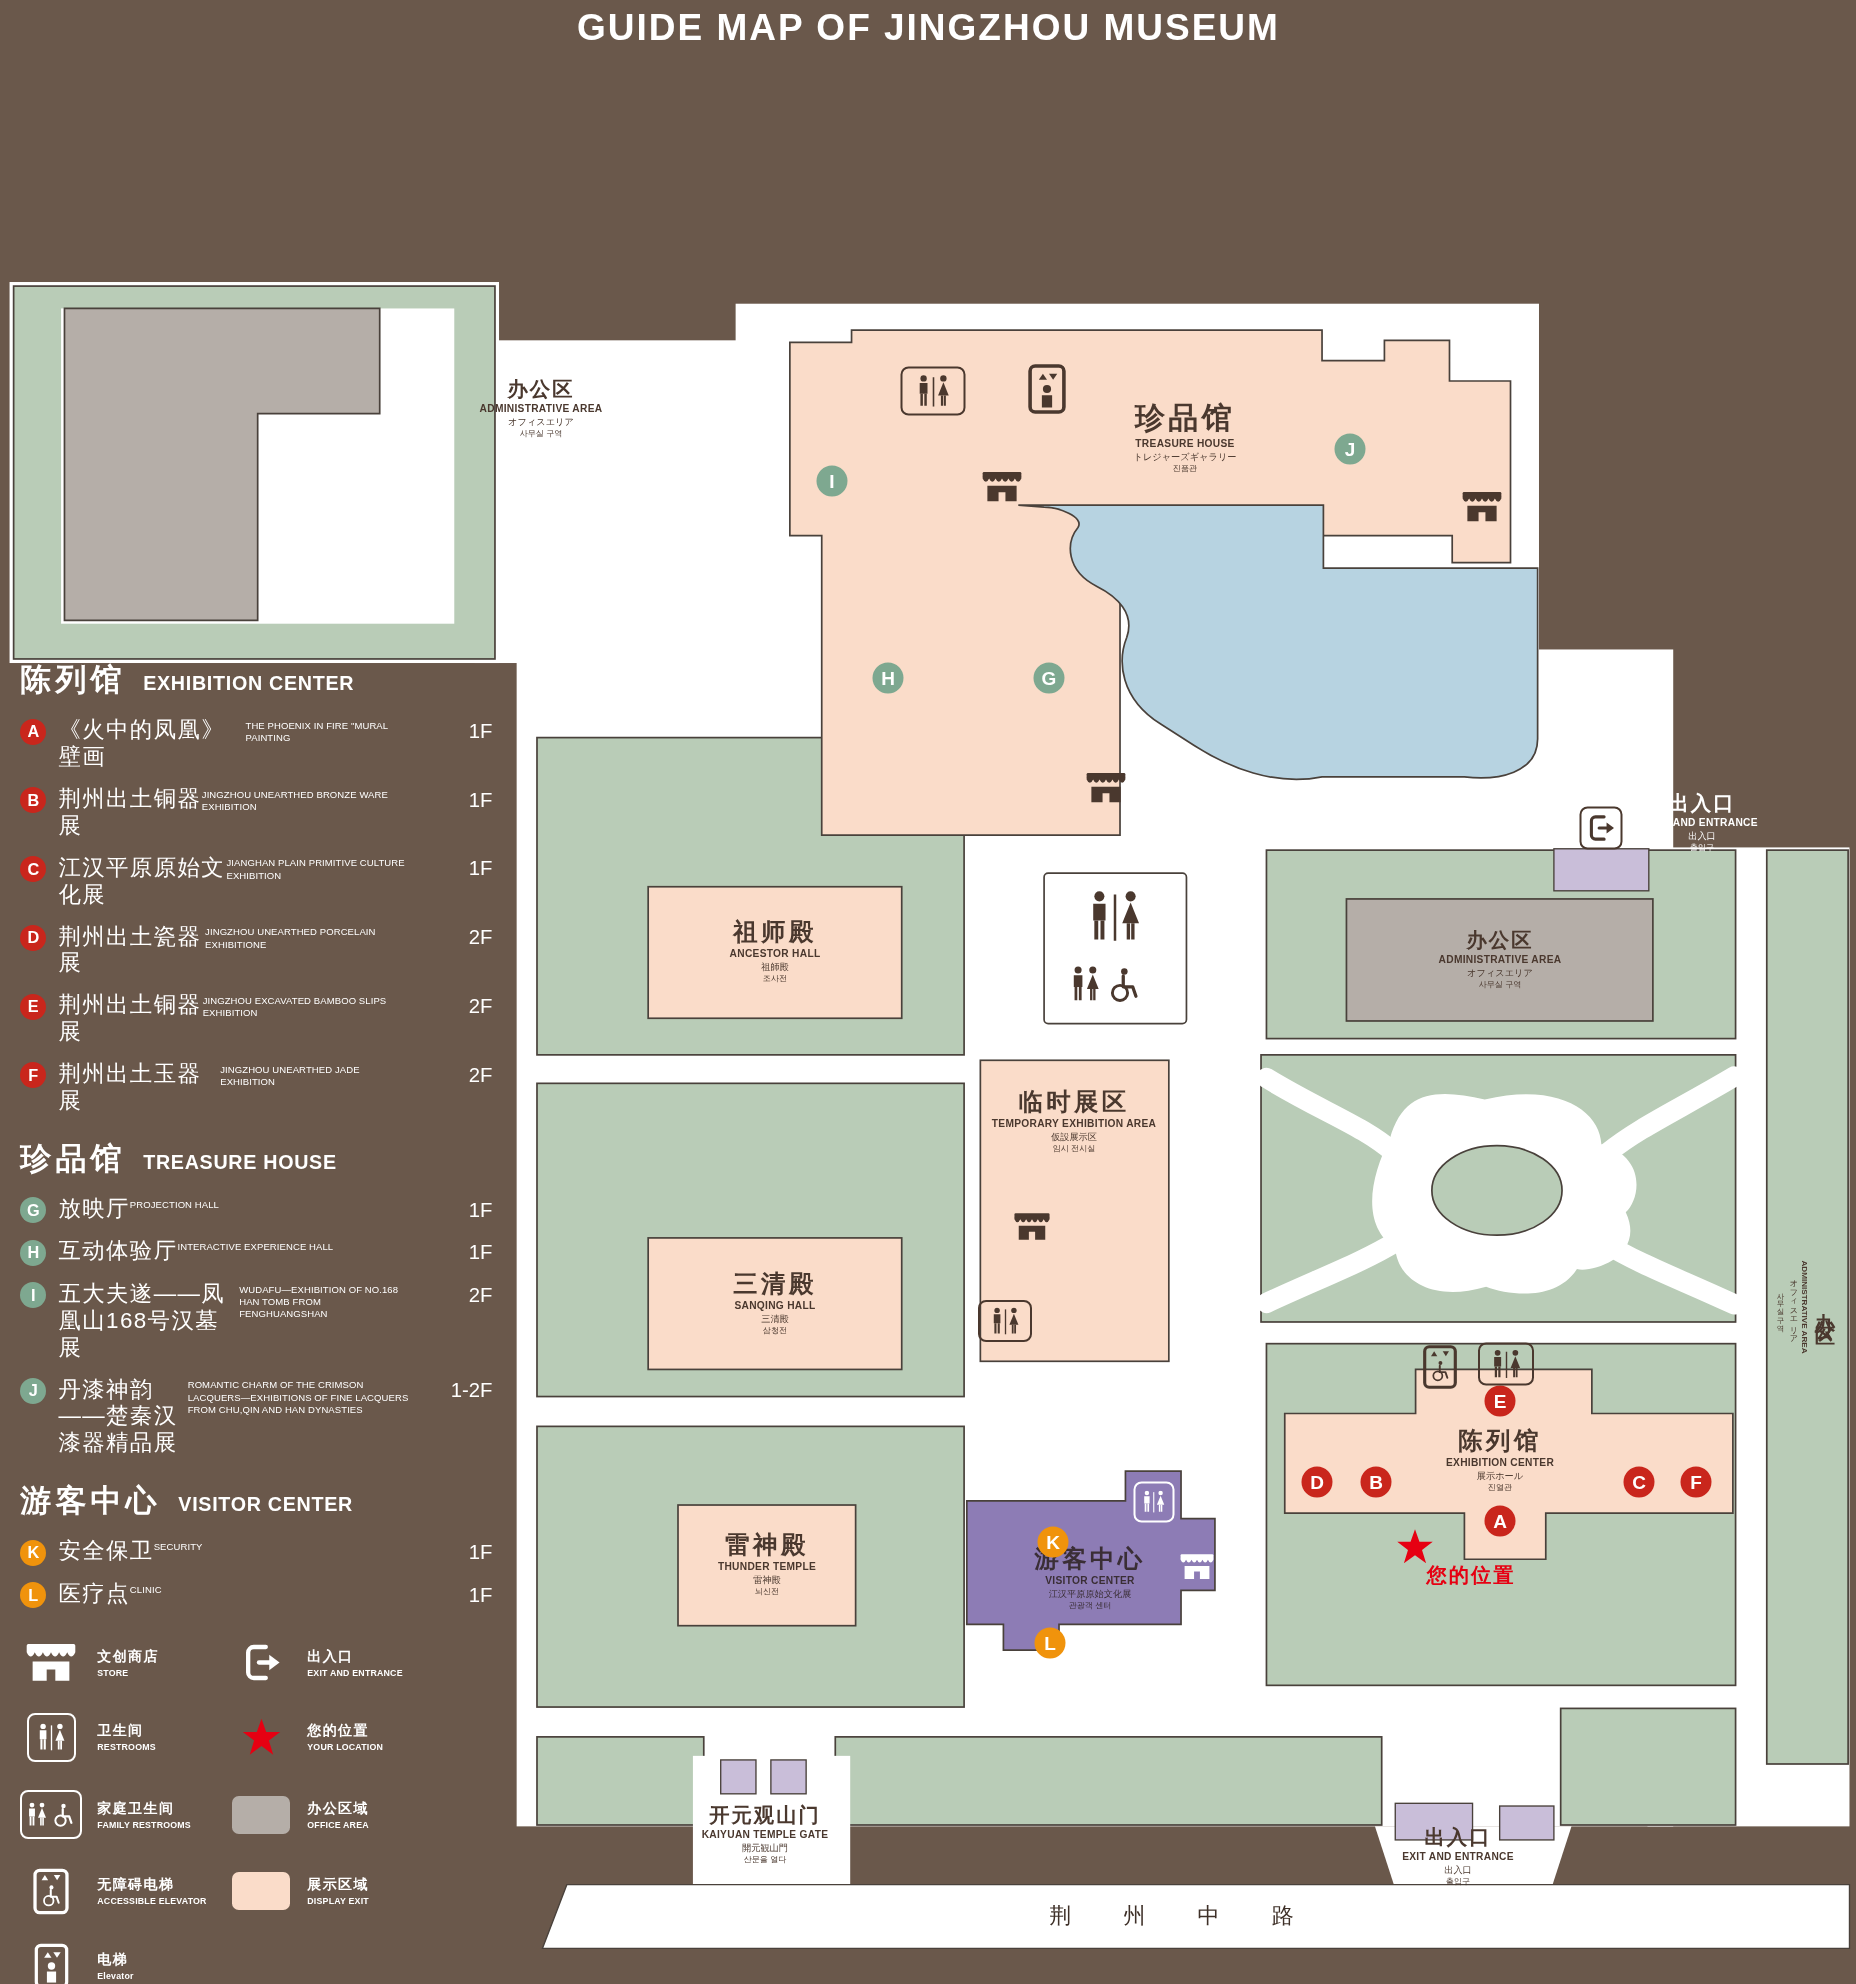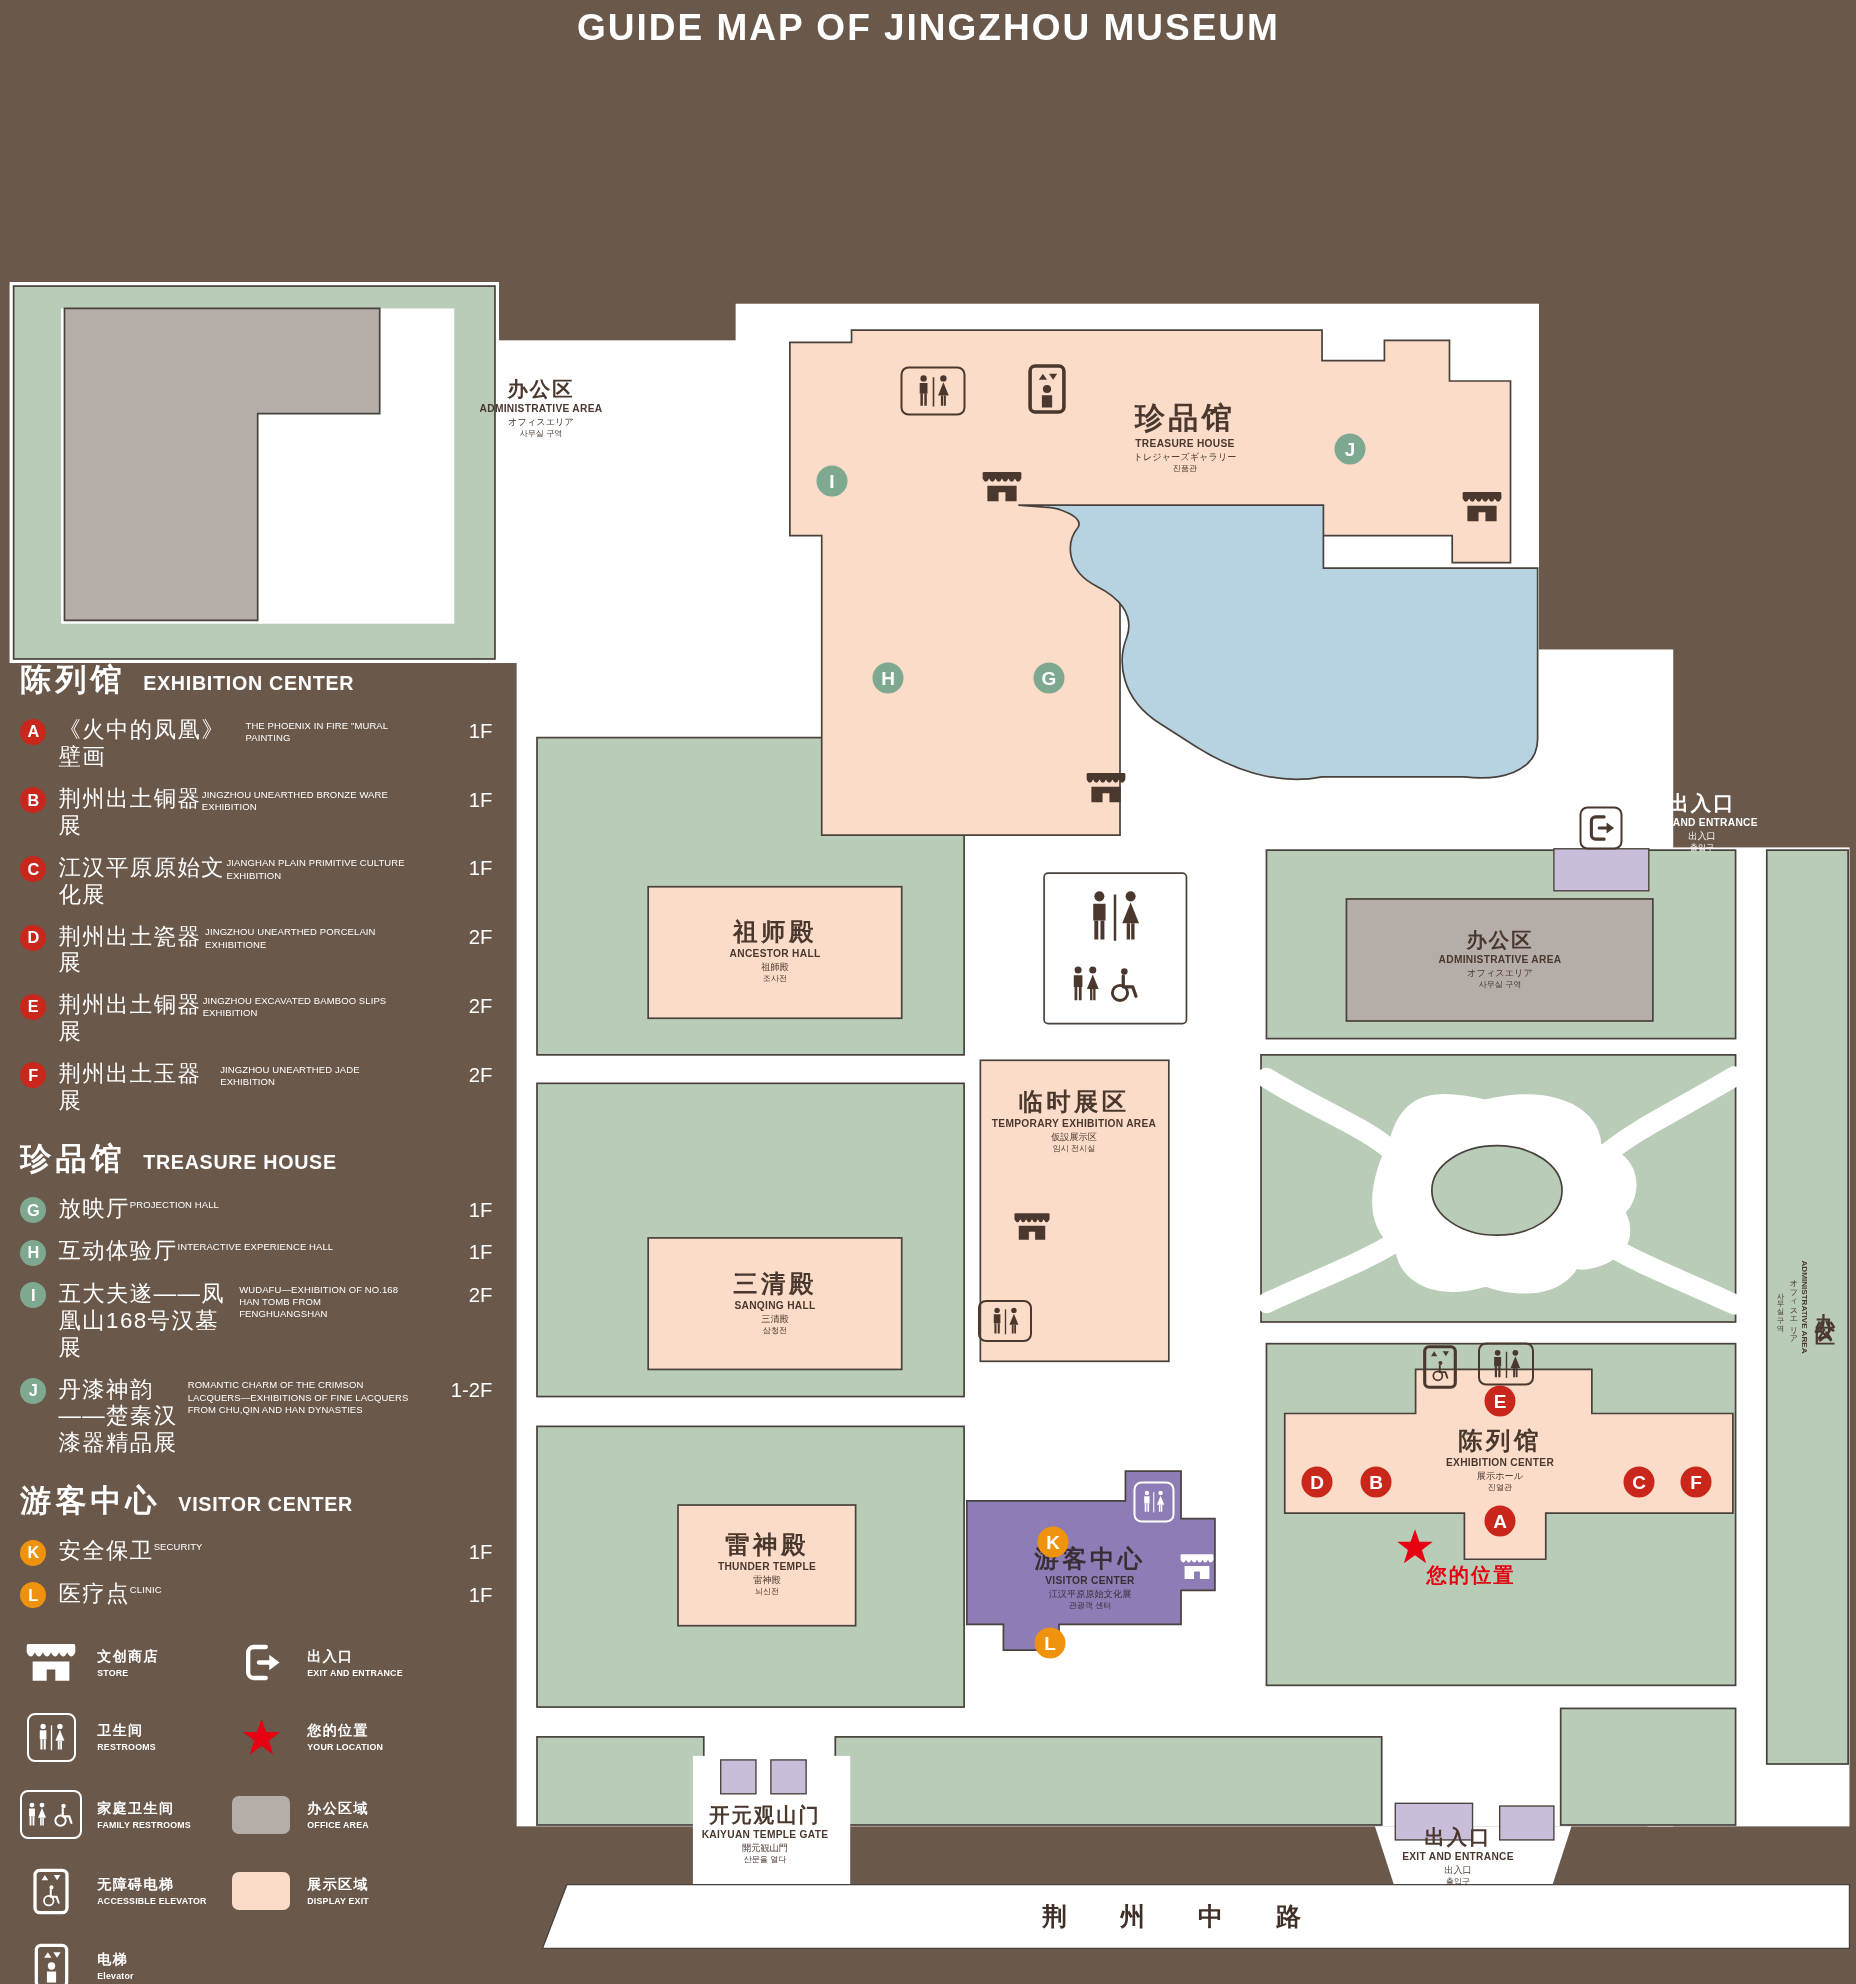--- a/index.html
+++ b/index.html
@@ -29,21 +29,21 @@
 
   
   .bl{position:absolute;transform:translate(-50%,-50%);text-align:center;color:#4A382E;line-height:1.22;white-space:nowrap;}
   .bl .cn{display:block;font-weight:bold;font-size:24.4px;letter-spacing:3.4px;}
   .bl .en{display:block;font-weight:bold;font-size:10.2px;letter-spacing:0.3px;margin-top:1.4px;}
   .bl .jp{display:block;font-size:9.2px;margin-top:1.4px;}
   .bl .kr{display:block;font-size:8.1px;margin-top:0.7px;}
   .bl.big .cn{font-size:30px;}
   .bl.small .cn{font-size:20.3px;letter-spacing:2px;}
   .bl.white{color:#FFFFFF;}
-  .road-label{position:absolute;transform:translate(-50%,-50%);font-size:25px;font-weight:bold;letter-spacing:23px;color:#3E3028;white-space:nowrap;}
+  .road-label{position:absolute;transform:translate(-50%,-50%);font-size:22px;font-weight:normal;letter-spacing:23px;color:#3E3028;white-space:nowrap;}
   .loc-text{position:absolute;transform:translate(-50%,-50%);color:#E60012;font-weight:bold;font-size:20.3px;letter-spacing:2px;white-space:nowrap;}
   .vlab{position:absolute;left:1807px;top:1307px;transform:translate(-50%,-50%);writing-mode:vertical-rl;color:#4A382E;text-align:center;}
   .vlab span{display:block;margin:0 2px;}
   .vlab .vcn{font-size:20.3px;font-weight:bold;letter-spacing:6.8px;}
   .vlab .ven{font-size:8.1px;font-weight:bold;}
   .vlab .vjp{font-size:8.1px;}
   .vlab .vkr{font-size:7.5px;}
 
   
   .mk{position:absolute;transform:translate(-50%,-50%);width:31px;height:31px;border-radius:50%;

